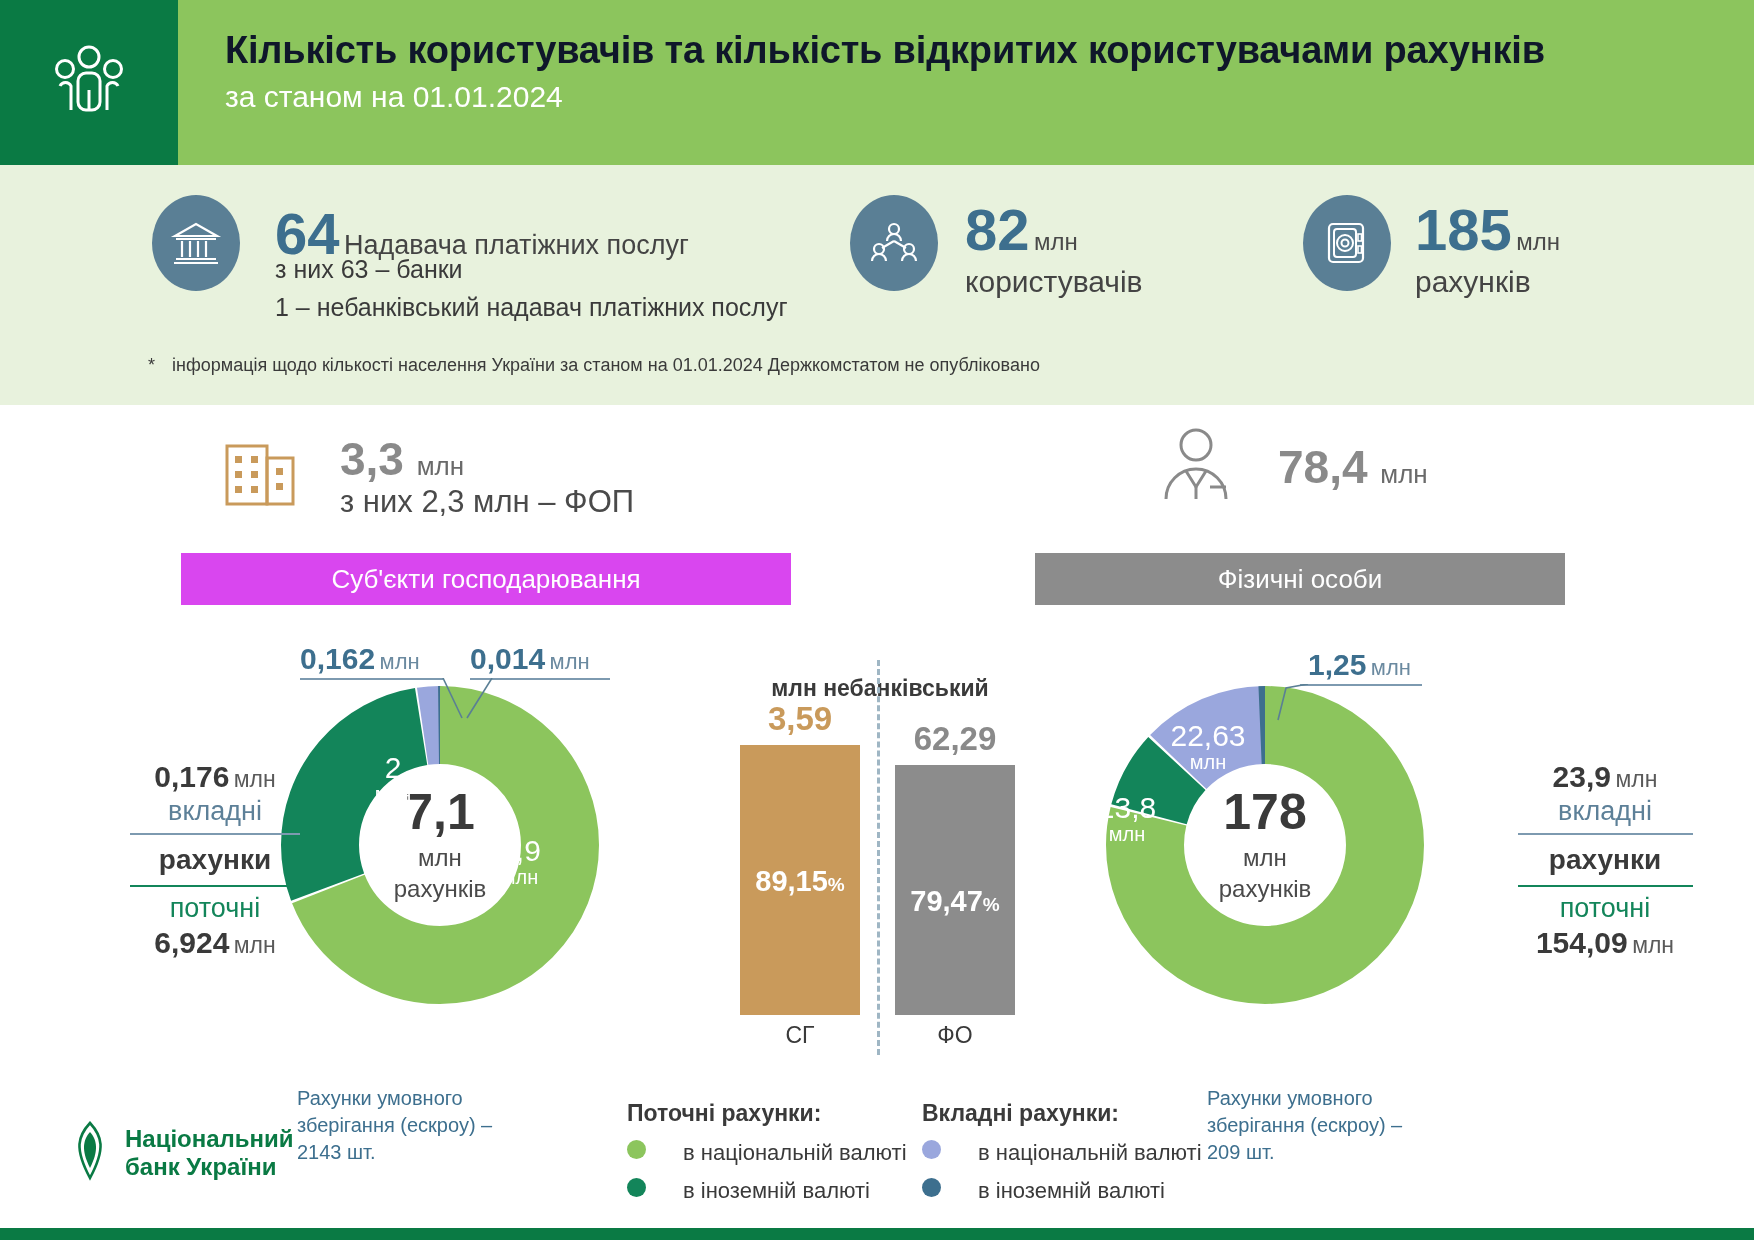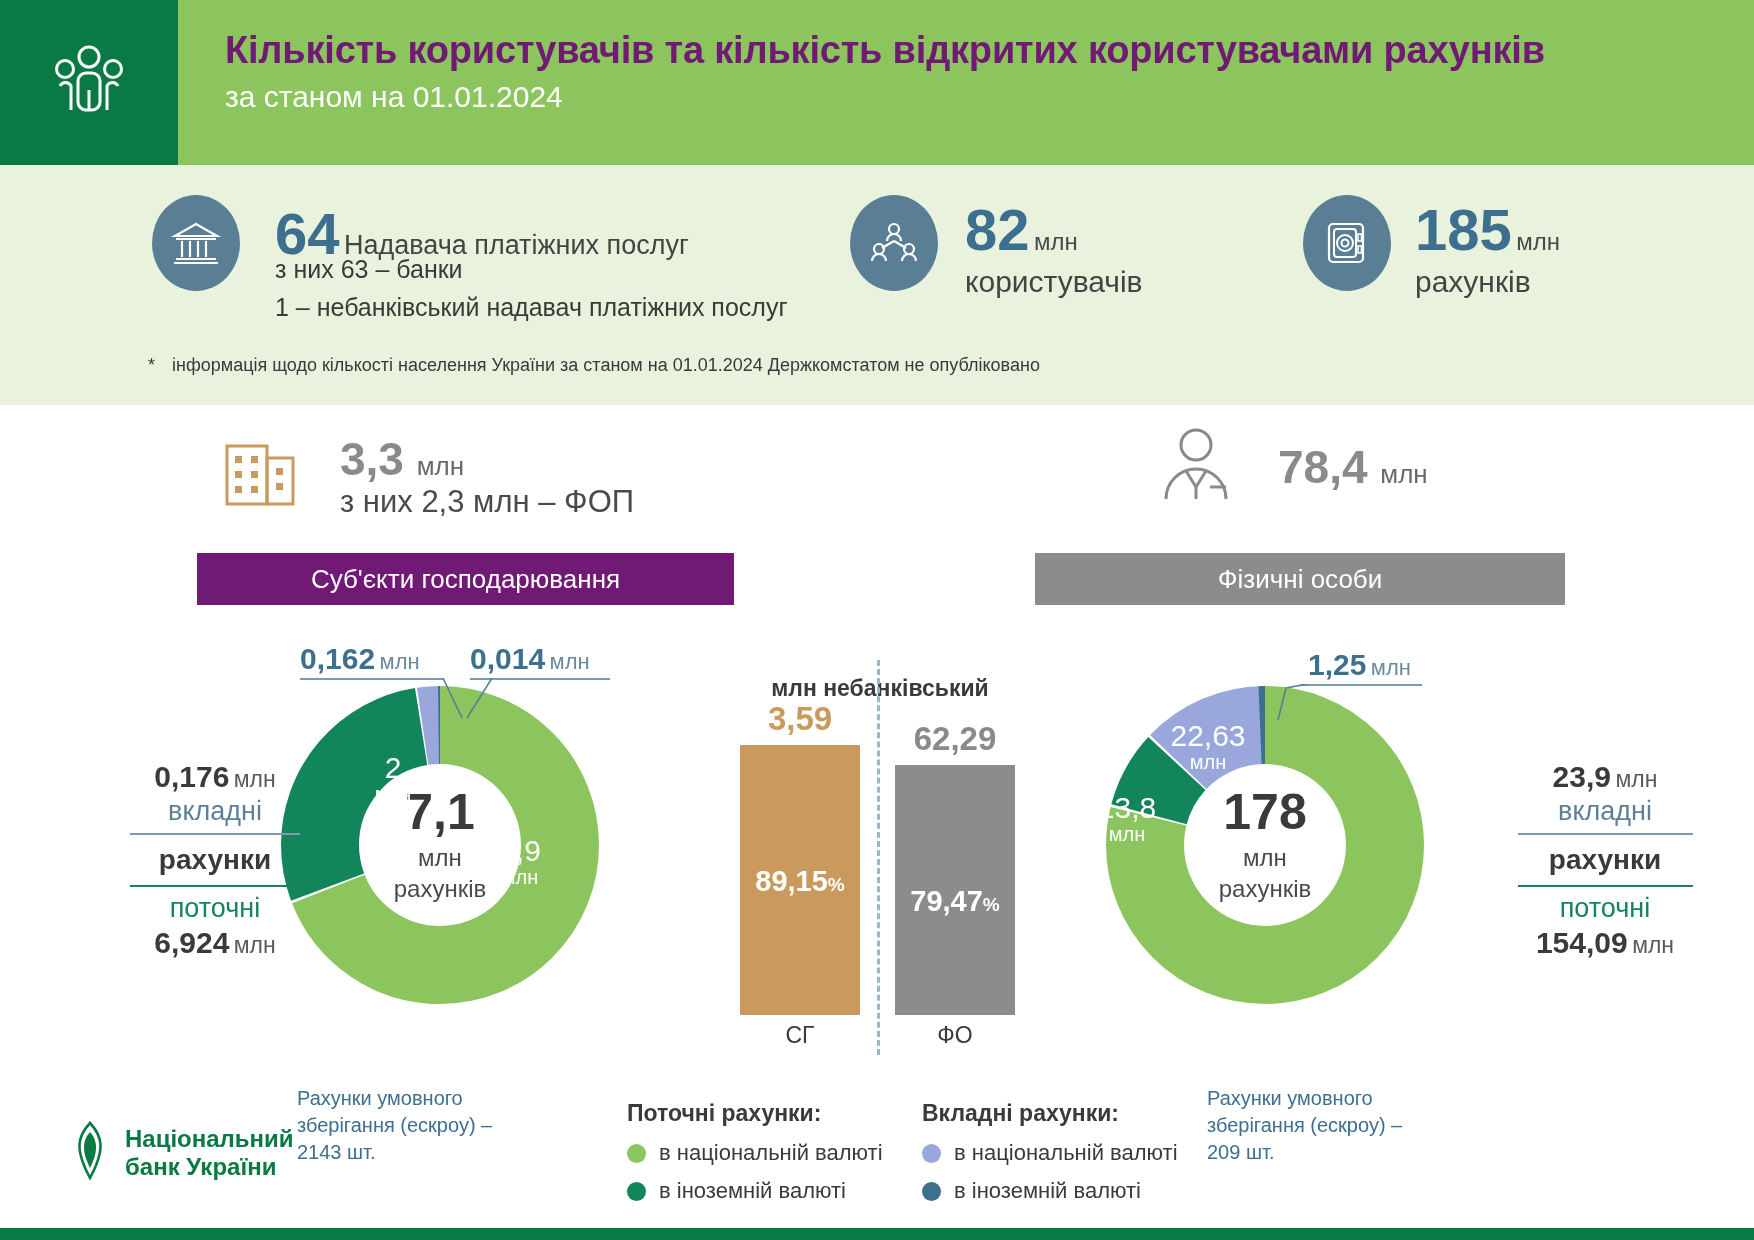--- a/index.html
+++ b/index.html
@@ -8,21 +8,21 @@
     font-family: "Liberation Sans", sans-serif;
     background: #ffffff;
     position: relative;
     overflow: hidden;
   }
 
   
   .header { position: absolute; left: 0; top: 0; width: 1754px; height: 165px; background: #8cc55d; }
   .header-icon-box { position: absolute; left: 0; top: 0; width: 178px; height: 165px; background: #0a7a44; display:flex; align-items:center; justify-content:center; }
   .header-text { position: absolute; left: 225px; top: 28px; width: 1500px; }
-  .header-title { font-size: 38px; font-weight: bold; color: #701a75; letter-spacing: -0.2px; line-height: 1.2; }
+  .header-title { font-size: 38px; font-weight: bold; color: #0f172a; letter-spacing: -0.2px; line-height: 1.2; }
   .header-sub { font-size: 30px; color: #ffffff; margin-top: 6px; font-weight: 400; }
 
   
   .stats-band { position: absolute; left: 0; top: 165px; width: 1754px; height: 240px; background: #e8f2dd; }
 
   .stat-circle {
     position: absolute; border-radius: 50%; background: #5a7f95;
     display: flex; align-items: center; justify-content: center;
   }
   .stat-1-circle { left: 152px; top: 195px; width: 88px; height: 96px; border-radius: 50%; }
@@ -51,21 +51,21 @@
   .sg-num { position: absolute; left: 340px; top: 432px; font-size: 46px; font-weight: bold; color: #8a8a8a; }
   .sg-num .u { font-size: 26px; font-weight: 400; color: #6a6a6a; }
   .sg-sub { position: absolute; left: 340px; top: 484px; font-size: 31px; color: #4a4a4a; white-space: nowrap; }
 
   .fo-icon { position: absolute; left: 1150px; top: 425px; }
   .fo-num { position: absolute; left: 1278px; top: 440px; font-size: 46px; font-weight: bold; color: #8a8a8a; }
   .fo-num .u { font-size: 26px; font-weight: 400; color: #6a6a6a; }
 
   
   .banner { position: absolute; height: 52px; display: flex; align-items: center; justify-content: center; color: #fff; font-size: 26px; }
-  .banner-sg { left: 197px; top: 553px; width: 537px; background: #701a75; }
+  .banner-sg { left: 181px; top: 553px; width: 610px; background: #d946ef; }
   .banner-fo { left: 1035px; top: 553px; width: 530px; background: #8c8c8c; }
 
   
   .donut-wrap { position: absolute; }
   .donut-sg { left: 270px; top: 675px; width: 340px; height: 340px; }
   .donut-fo { left: 1095px; top: 675px; width: 340px; height: 340px; }
 
   .donut-center { position: absolute; left: 0; top: 0; width: 340px; height: 340px; display: flex; flex-direction: column; align-items: center; justify-content: center; }
   .dc-num { font-size: 50px; font-weight: bold; color: #3a3a3a; line-height: 1; }
   .dc-u { font-size: 24px; color: #4a4a4a; margin-top: 7px; }
@@ -117,21 +117,21 @@
   
   .escrow { position: absolute; font-size: 20px; color: #3d6f8e; line-height: 1.35; white-space: pre-line; }
   .escrow-sg { left: 297px; top: 1085px; }
   .escrow-fo { left: 1207px; top: 1085px; }
 
   
   .legend-col { position: absolute; }
   .legend-1 { left: 627px; top: 1100px; }
   .legend-2 { left: 922px; top: 1100px; }
   .legend-head { font-size: 23px; font-weight: bold; color: #3a3a3a; margin-bottom: 13px; white-space: nowrap; }
-  .legend-row { display: flex; align-items: center; margin-bottom: 12px; white-space: nowrap; }
+  .legend-row { display: flex; margin-bottom: 12px; white-space: nowrap; gap: 24px; }
   .legend-dot { width: 19px; height: 19px; border-radius: 50%; margin-right: 13px; flex: none; }
   .legend-txt { font-size: 22px; color: #3a3a3a; }
 
   
   .nbu { position: absolute; left: 68px; top: 1120px; display: flex; align-items: center; }
   .nbu-txt { margin-left: 13px; font-size: 24px; font-weight: bold; color: #0a7a44; line-height: 1.18; }
 
   .bottom-bar { position: absolute; left: 0; top: 1228px; width: 1754px; height: 12px; background: #0a7a44; }
 </style>
 </head>

